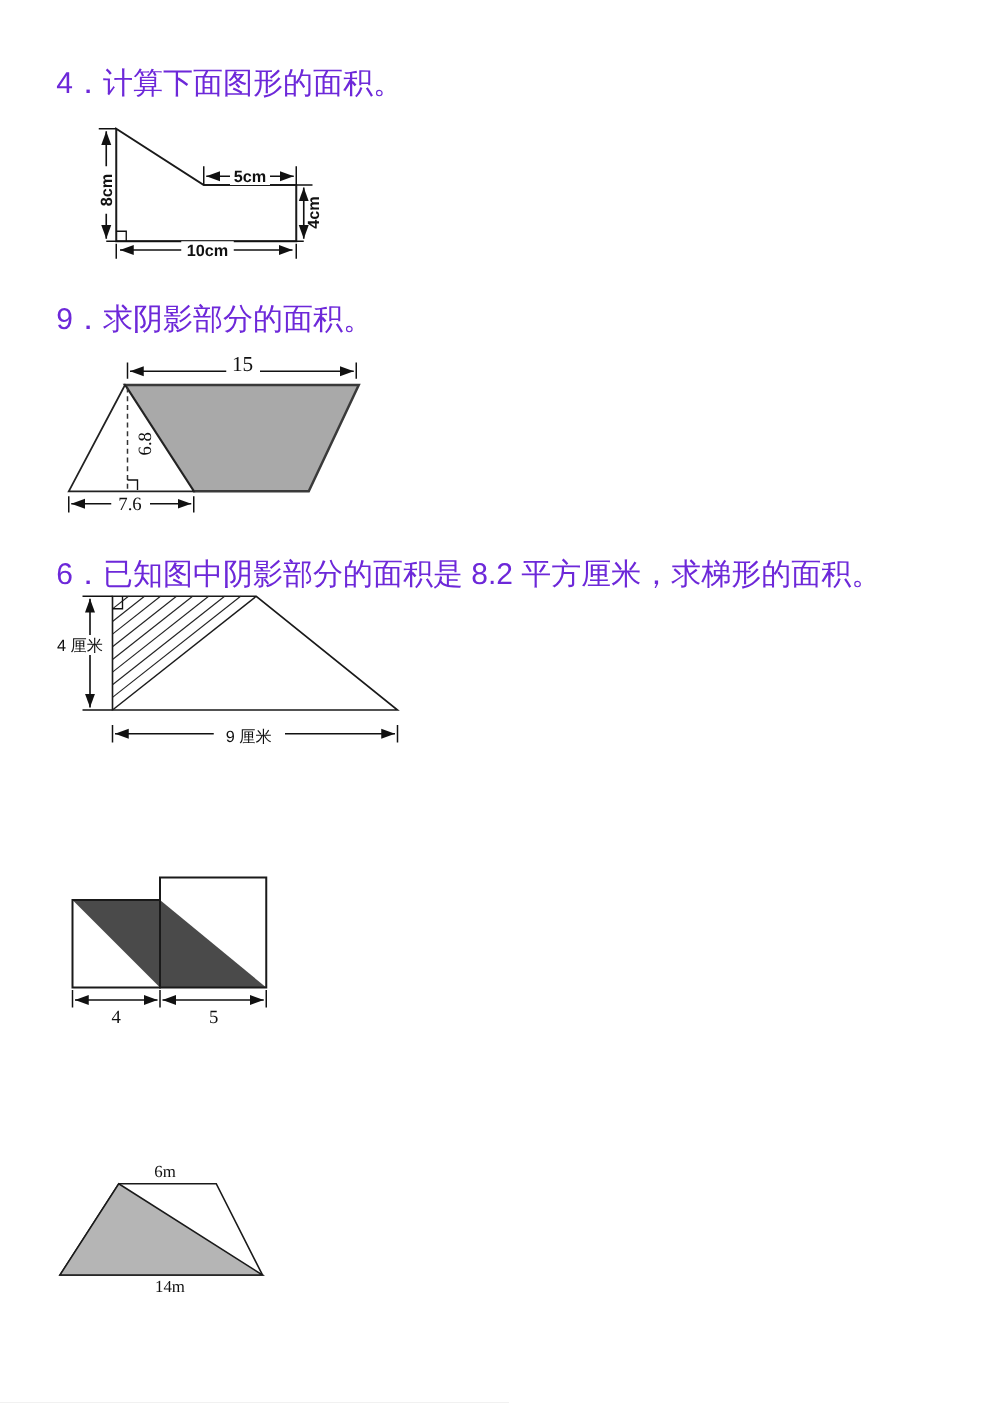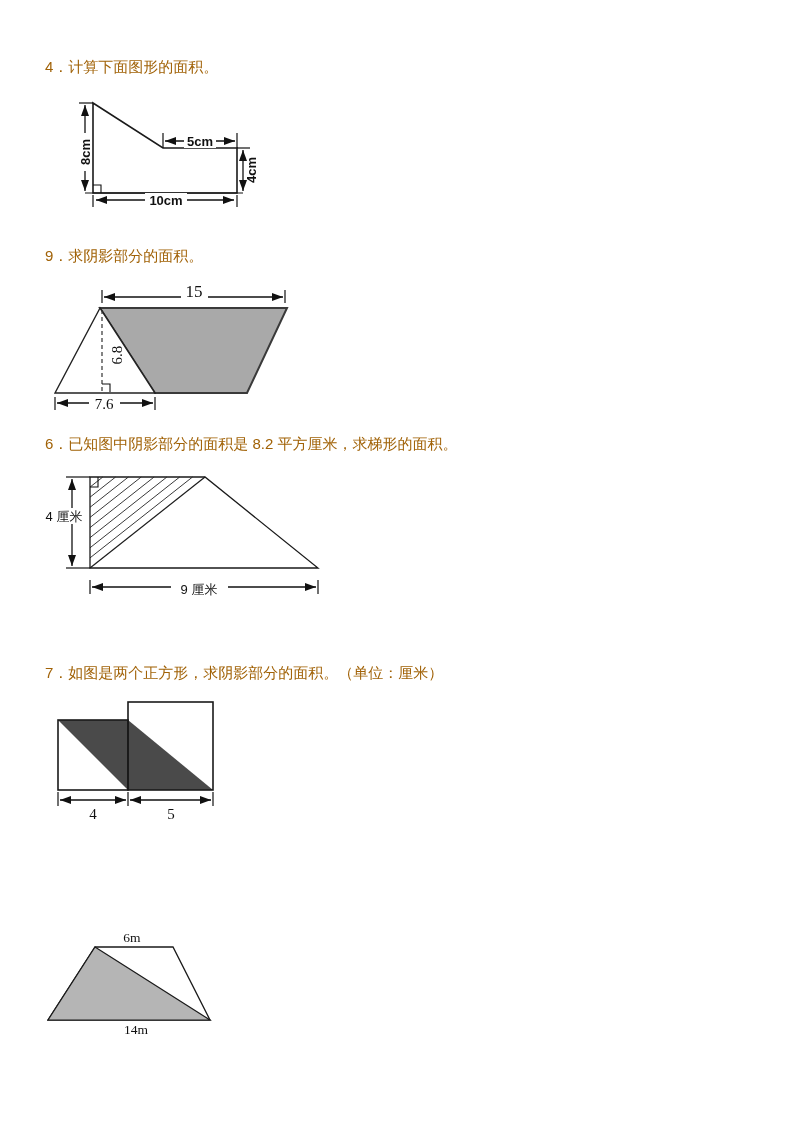--- a/index.html
+++ b/index.html
@@ -7,23 +7,23 @@
     position:relative;
     width:793px;height:1122px;
     margin:0 auto;
     background:#ffffff;
     font-family:"Liberation Sans", sans-serif;
     overflow:hidden;
   }
   .q{
     position:absolute;
     left:45px;
-    font-size:15px;
+    font-size:24px;
     line-height:24px;
-    color:#a16207;
+    color:#6d28d9;
     white-space:nowrap;
   }
   svg.fig{position:absolute;overflow:visible;}
   .shape{fill:#ffffff;stroke:#1a1a1a;stroke-width:1.6;stroke-linejoin:miter;}
   .thinshape{fill:#ffffff;stroke:#1a1a1a;stroke-width:1.3;}
   .edge{stroke:#1a1a1a;stroke-width:1.2;fill:none;}
   .dim{stroke:#111;stroke-width:1.3;fill:none;}
   .tick{stroke:#111;stroke-width:1.2;}
   .hatch{stroke:#222;stroke-width:0.9;}
   .ra{fill:none;stroke:#111;stroke-width:1.1;}
@@ -106,21 +106,21 @@
     </g>
 
     <rect class="backplate" x="181" y="282" width="27" height="17"></rect>
     <rect class="backplate" x="89" y="396" width="31" height="15"></rect>
 
     <text class="lbl-s17" x="194" y="291">15</text>
     <text class="lbl-s" x="117" y="355" transform="rotate(-90 117 355)">6.8</text>
     <text class="lbl-s" x="104" y="404">7.6</text>
   </svg>
 
-  <div class="q" style="top:432px">6．已知图中阴影部分的面积是 8.2 平方厘米，求梯形的面积。</div>
+  <div class="q" style="top:448px">6．已知图中阴影部分的面积是 8.2 平方厘米，求梯形的面积。</div>
 
   <svg class="fig" style="left:40px;top:465px" width="290" height="138" viewBox="40 465 290 138">
     <defs>
       <marker id="m6" markerUnits="userSpaceOnUse" markerWidth="12" markerHeight="10" refX="11" refY="5" orient="auto-start-reverse">
         <path d="M0,1 L11,5 L0,9 Z" fill="#111"></path>
       </marker>
     </defs>
 
     <path class="thinshape" d="M90,477 L205,477 L318,568 L90,568 Z"></path>
     <line class="edge" x1="90" y1="568" x2="205" y2="477" stroke-width="1.1"></line>
@@ -150,21 +150,20 @@
       <line class="dim" x1="92" y1="587" x2="316" y2="587" marker-start="url(#m6)" marker-end="url(#m6)"></line>
     </g>
 
     <rect class="backplate" x="44" y="508" width="41" height="16"></rect>
     <rect class="backplate" x="171" y="581" width="57" height="16"></rect>
 
     <text class="lbl-cjk" x="64" y="516">4 厘米</text>
     <text class="lbl-cjk" x="199" y="589">9 厘米</text>
   </svg>
 
-  <div class="q" style="top:661px">7．如图是两个正方形，求阴影部分的面积。（单位：厘米）</div>
 
   <svg class="fig" style="left:45px;top:695px" width="180" height="128" viewBox="45 695 180 128">
     <defs>
       <marker id="m7" markerUnits="userSpaceOnUse" markerWidth="12" markerHeight="10" refX="11" refY="5" orient="auto-start-reverse">
         <path d="M0,1 L11,5 L0,9 Z" fill="#111"></path>
       </marker>
     </defs>
 
     <rect x="128" y="702" width="85" height="88" fill="#ffffff"></rect>
     <rect x="58" y="720" width="70" height="70" fill="#ffffff"></rect>

